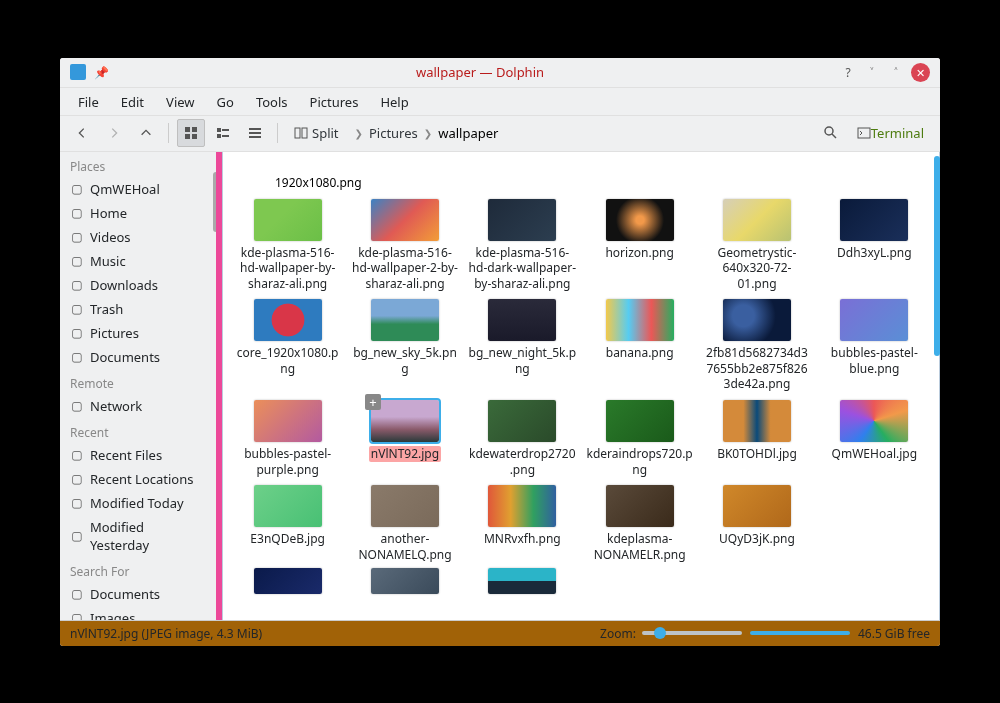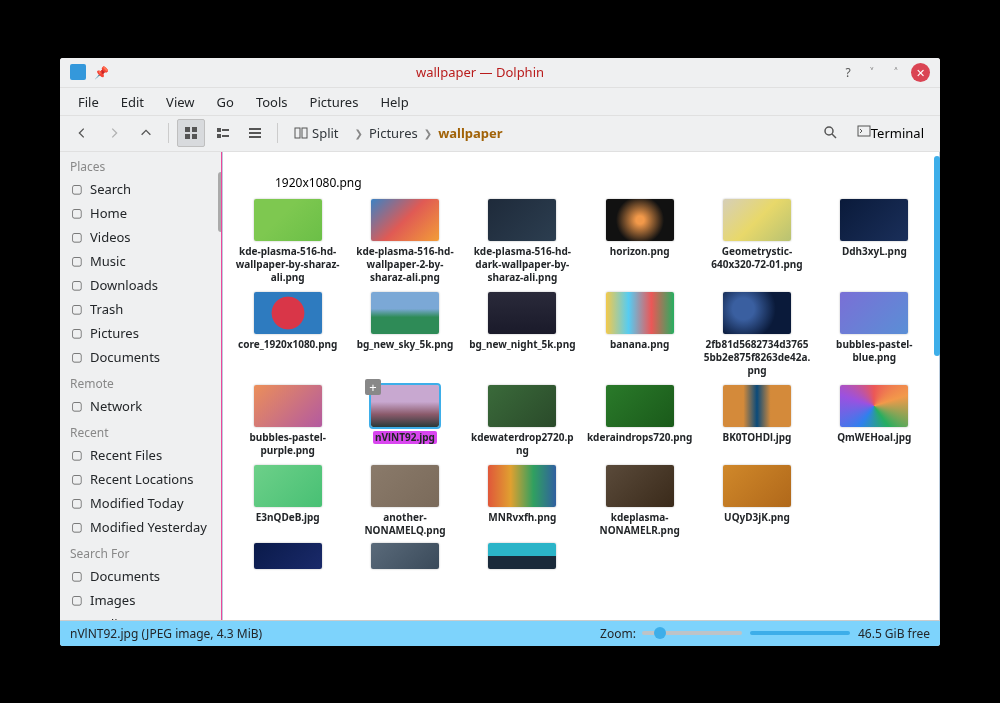--- a/index.html
+++ b/index.html
@@ -15,42 +15,42 @@
 .win-close { width: 19px; height: 19px; border-radius: 50%; background: #da4453; color: #fff; font-size: 11px; }
 .menubar { height: 28px; display: flex; align-items: flex-end; padding: 0 8px; gap: 2px; border-bottom: 1px solid #e0e0e0; }
 .menubar span { padding: 4px 10px; cursor: pointer; }
 .toolbar { height: 36px; display: flex; align-items: center; padding: 0 8px; gap: 4px; border-bottom: 1px solid #e0e0e0; }
 .t-btn { width: 28px; height: 28px; display: flex; align-items: center; justify-content: center; cursor: pointer; color: #555; border-radius: 2px; }
 .t-btn.active { background: #d8dadd; border: 1px solid #bfbfbf; }
 .t-sep { width: 1px; height: 20px; background: #ccc; margin: 0 4px; }
 .split-btn { display: flex; align-items: center; gap: 4px; padding: 4px 8px; cursor: pointer; color: #31363b; }
 .breadcrumb { display: flex; align-items: center; gap: 6px; flex: 1; padding-left: 4px; color: #31363b; }
 .bc-item { cursor: pointer; }
-.bc-item.current { font-weight: bold; color: #a16207; }
+.bc-item.current { font-weight: normal; color: #000000; }
 .bc-sep { color: #888; font-size: 10px; }
-.terminal-btn { display: flex; gap: 0; padding: 4px 8px; cursor: pointer; color: #000000; }
+.terminal-btn { display: flex; align-items: center; gap: 0; padding: 4px 8px; cursor: pointer; color: #4d7c0f; }
 .body-row { flex: 1; display: flex; overflow: hidden; }
-.sidebar { width: 162px; border-right: 1px solid #ec4899; overflow-y: auto; padding-bottom: 8px; position: relative; }
+.sidebar { width: 162px; border-right: 6px solid #ec4899; overflow-y: auto; padding-bottom: 8px; position: relative; }
 .sidebar::after { content: ""; position: absolute; right: -3px; top: 20px; width: 6px; height: 60px; background: #aaa; border-radius: 3px; }
 .sb-section { padding: 6px 10px 2px 10px; color: #888; font-size: 12px; }
 .sb-item { display: flex; align-items: center; gap: 6px; padding: 3px 10px; cursor: pointer; color: #232629; }
 .sb-item .ic { width: 14px; height: 14px; display: flex; align-items: center; justify-content: center; font-size: 12px; color: #555; }
 .content { flex: 1; background: #fff; display: flex; flex-direction: column; overflow: hidden; border: 1px solid #bcd; border-top: none; border-bottom: none; }
 .grid { flex: 1; overflow-y: auto; padding: 20px 8px 8px 8px; }
 .scrollbar-decor { position: absolute; right: 0; top: 4px; width: 6px; height: 200px; background: #3daee9; border-radius: 3px; }
 .content-wrap { position: relative; flex: 1; display: flex; overflow: hidden; }
 .toprow-label { font-size: 12px; color: #000; padding: 2px 0 6px 44px; }
 .grid-inner { display: grid; grid-template-columns: repeat(6, 1fr); gap: 4px 4px; }
 .item { display: flex; flex-direction: column; align-items: center; text-align: center; cursor: pointer; padding: 2px; }
 .thumb { width: 68px; height: 42px; border-radius: 2px; box-shadow: 0 0 2px rgba(0,0,0,.3); position: relative; }
-.item .label { font-size: 10px; margin-top: 4px; max-width: 108px; word-wrap: break-word; line-height: 1.3; font-weight: bold; }
-.item.selected .label { background: #d946ef; border-radius: 2px; padding: 0 2px; }
+.item .label { font-size: 12px; margin-top: 4px; max-width: 108px; word-wrap: break-word; line-height: 1.3; }
+.item.selected .label { background: #fca5a5; border-radius: 2px; padding: 0 2px; }
 .item.selected .thumb { outline: 2px solid #3daee9; }
 .plus-badge { position: absolute; left: -6px; top: -6px; width: 16px; height: 16px; background: #888; color: #fff; display: flex; align-items: center; justify-content: center; font-size: 13px; border-radius: 2px; }
-.statusbar { height: 26px; background: #7dd3fc; border-top: 1px solid #ccc; display: flex; align-items: center; padding: 0 10px; font-size: 12px; gap: 8px; color: #232629; }
+.statusbar { height: 26px; background: #a16207; border-top: 1px solid #ccc; display: flex; align-items: center; padding: 0 10px; font-size: 12px; gap: 8px; color: #232629; }
 .status-left { flex: 1; }
 .zoom-group { display: flex; align-items: center; gap: 6px; }
 .zoom-slider { width: 100px; height: 4px; background: #bdc3c7; border-radius: 2px; position: relative; }
 .zoom-thumb { position: absolute; left: 12px; top: -4px; width: 12px; height: 12px; background: #3daee9; border-radius: 50%; }
 .free-bar { width: 100px; height: 4px; background: #3daee9; border-radius: 2px; }
 .row-bottom { display: grid; grid-template-columns: repeat(6, 1fr); gap: 4px; margin-top: 4px; }
 .row-bottom .thumb { margin: 0 auto; }
 svg { display: block; }
 </style>
 </head>
@@ -149,21 +149,21 @@
         </svg>
       <span>Terminal</span>
     </div>
   </div>
 
   <div class="body-row">
     <div class="sidebar" id="sidebar">
         <div class="sb-section">Places</div>
         <div class="sb-item">
           <span class="ic">▢</span>
-          <span>Search</span>
+          <span>QmWEHoal</span>
         </div>
         <div class="sb-item">
           <span class="ic">▢</span>
           <span>Home</span>
         </div>
         <div class="sb-item">
           <span class="ic">▢</span>
           <span>Videos</span>
         </div>
         <div class="sb-item">

